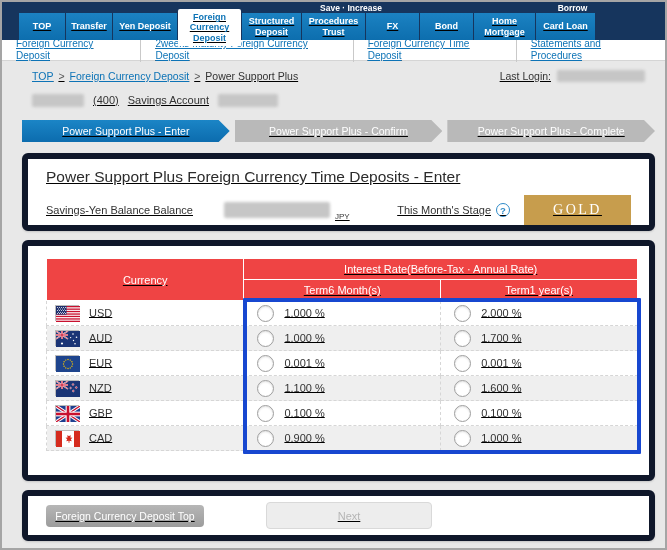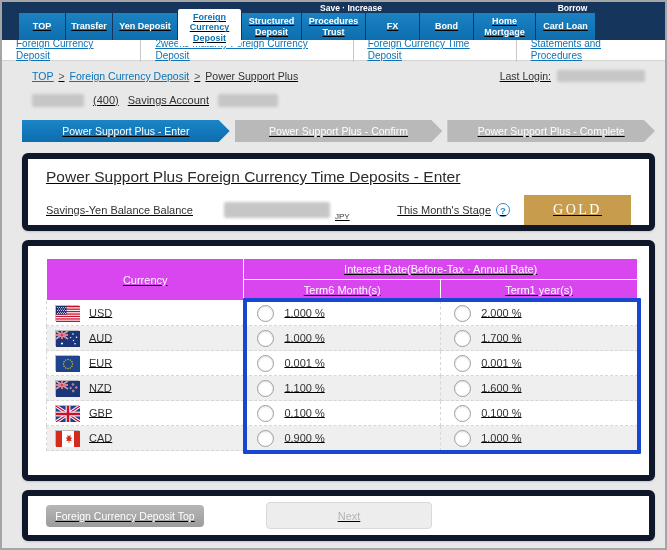--- a/index.html
+++ b/index.html
@@ -51,21 +51,21 @@
   .bal-label { font-size:11px; color:#333; width:178px; }
   .jpy { font-size:8px; color:#333; margin-left:5px; align-self:flex-end; margin-bottom:4px; }
   .stage-label { margin-left:auto; font-size:11px; color:#333; }
   .help-icon { width:14px; height:14px; border:1px solid #2e8ac8; border-radius:50%; color:#2e8ac8; font-size:9.5px; font-weight:bold; display:inline-flex; align-items:center; justify-content:center; margin-left:5px; cursor:pointer; }
   .gold-badge { margin-left:14px; width:107px; height:30px; background:#c79d4d; color:#fff; font-family:"Liberation Serif", serif; font-size:14px; letter-spacing:2.5px; display:flex; align-items:center; justify-content:center; }
 
   .card2 { height:241px; }
   .instruction { padding-top:13px; font-size:11px; color:#333; }
   .table-wrap { position:relative; margin-top:12px; width:592px; }
   .rate-table { border-collapse:collapse; width:100%; table-layout:fixed; font-size:11px; color:#333; }
-  .rate-table thead th { background:#d946ef; color:#fff; font-weight:normal; border:1px solid #fff; height:21px; font-size:11px; }
+  .rate-table thead th { background:#ef4444; color:#fff; font-weight:normal; border:1px solid #fff; height:21px; font-size:11px; }
   .rate-table th.col-cur { width:33.4%; }
   .rate-table tbody td { height:25px; border:1px dashed #d6d6d6; }
   .rate-table tbody tr:nth-child(even) { background:#efefef; }
   td.cur { padding-left:8px; }
   .flag { display:inline-block; width:24px; height:16px; vertical-align:middle; margin-right:10px; border:1px solid #bbb; line-height:0; background:#fff; }
   .flag svg { display:block; }
   .code { vertical-align:middle; }
   td.rate-cell { padding-left:13px; }
   .radio { display:inline-block; width:17px; height:17px; border:1px solid #9e9e9e; border-radius:50%; background:#fff; vertical-align:middle; box-shadow:inset 0 1px 2px rgba(0,0,0,0.13); cursor:pointer; }
   .rate-val { vertical-align:middle; margin-left:10px; }

